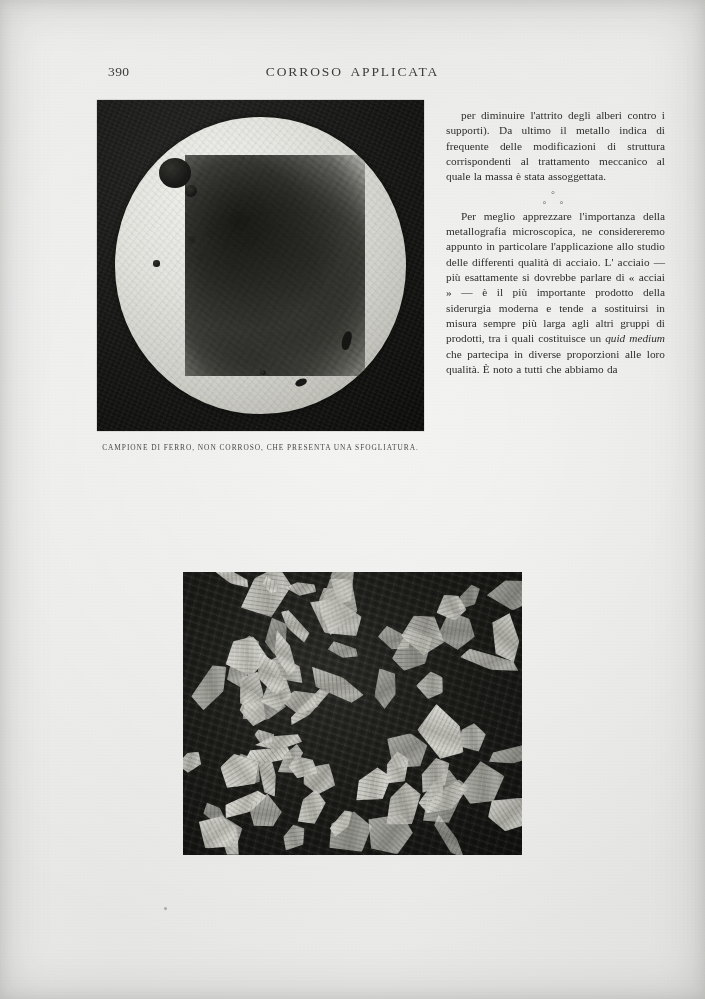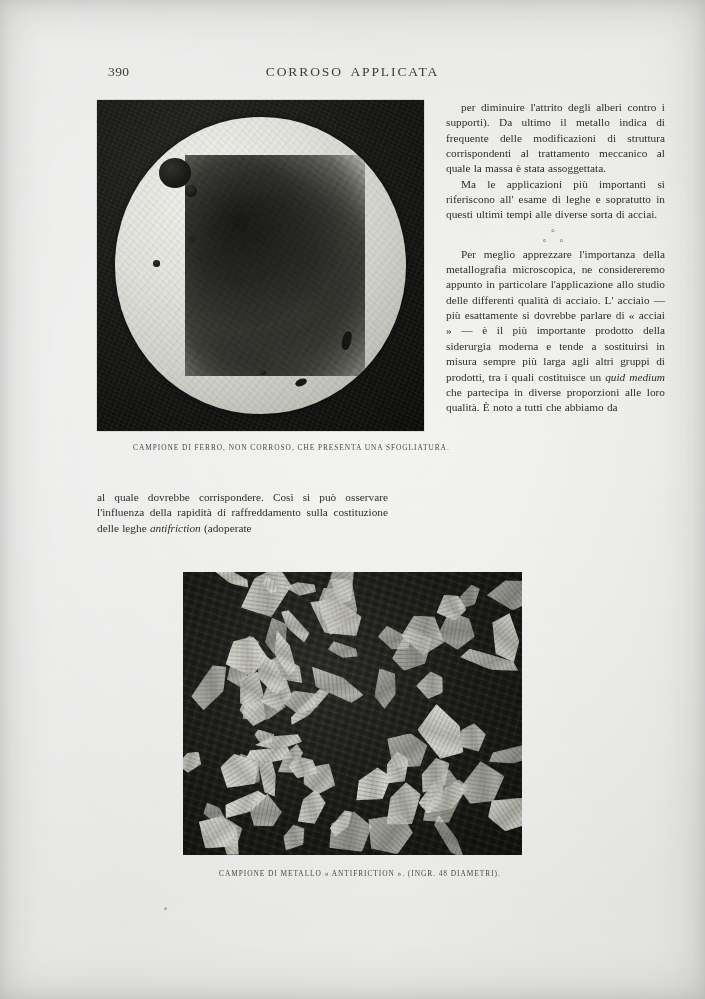--- a/index.html
+++ b/index.html
@@ -162,24 +162,23 @@
       radial-gradient(circle at 33% 62%, rgba(20,20,18,0.7) 0 5%, rgba(0,0,0,0) 6%),
       radial-gradient(circle at 60% 76%, rgba(20,20,18,0.75) 0 6%, rgba(0,0,0,0) 7%),
       radial-gradient(circle at 86% 66%, rgba(20,20,18,0.7) 0 5%, rgba(0,0,0,0) 6%);
   }
 
   .caption {
     position: absolute;
     font-size: 7.4px;
     letter-spacing: 0.95px;
     color: #4a4a48;
-    text-align: left;
+    text-align: center;
     white-space: nowrap;
     font-family: "Liberation Serif", serif;
-    margin-left: 36px;
   }
   .caption-1 {
     left: 97px;
     top: 443px;
     width: 327px;
   }
 
   .figure-2 {
     position: absolute;
     left: 183px;
@@ -220,21 +219,21 @@
     text-align: justify;
     color: #2e2e2c;
     word-spacing: 0.4px;
   }
   .col p { margin: 0; }
   .col p.indent { text-indent: 15px; }
   .col i { }
 
   .right-col-top {
     left: 446px;
-    top: 100px;
+    top: 108px;
     width: 219px;
   }
   .left-col-bottom {
     left: 97px;
     top: 490px;
     width: 291px;
   }
   .right-col-bottom {
     left: 388px;
     top: 490px;
@@ -290,31 +289,27 @@
       <div class="spot fig1-spot-c"></div>
       <div class="spot fig1-spot-d"></div>
       <div class="fig1-streak-a"></div>
       <div class="fig1-streak-b"></div>
     </div>
   </div>
   <div class="caption caption-1">CAMPIONE DI FERRO, NON CORROSO, CHE PRESENTA UNA SFOGLIATURA.</div>
 
   <div class="col right-col-top">
     <p class="indent">per diminuire l'attrito degli alberi contro i supporti). Da ultimo il metallo indica di frequente delle modificazioni di struttura corrispondenti al trattamento meccanico al quale la massa è stata assoggettata.</p>
-    <p class="indent">Ma le applicazioni più importanti si riferiscono all' esame di leghe e sopratutto in questi ultimi tempi alle diverse sorta di acciai.</p>
     <p class="asterism">
       <span class="dot-top">◦</span>
       <span>◦ ◦</span>
     </p>
     <p class="indent"><span>Per meglio apprezzare l'importanza della metallografia microscopica, ne considereremo appunto in particolare l'applicazione allo studio delle differenti qualità di acciaio. L' acciaio — più esattamente si dovrebbe parlare di « acciai » — è il più importante prodotto della siderurgia moderna e tende a sostituirsi in misura sempre più larga agli altri gruppi di prodotti, tra i quali costituisce un </span><i>quid medium</i><span> che partecipa in diverse proporzioni alle loro qualità. È noto a tutti che abbiamo da</span></p>
   </div>
 
-  <div class="col left-col-bottom">
-    <p><span>al quale dovrebbe corrispondere. Così si può osservare l'influenza della rapidità di raffreddamento sulla costituzione delle leghe </span><i>antifriction</i><span> (adoperate</span></p>
-  </div>
 
 
   <div class="figure-2">
     <div class="fig2-matrix"></div>
     <div id="crystal-host" style="position:absolute;inset:0;">
         <div class="crystal" style="left: 82.1203%; top: 69.2325%; width: 12.8034%; height: 12.7019%; transform: rotate(-49.3deg); clip-path: polygon(10% 6%, 90% 0%, 100% 78%, 40% 100%, 0% 56%); opacity: 0.77;"></div>
         <div class="crystal" style="left: 17.7674%; top: 68.165%; width: 14.4494%; height: 5.65695%; transform: rotate(81deg); clip-path: polygon(0% 22%, 56% 0%, 100% 28%, 88% 88%, 22% 100%); opacity: 0.92;"></div>
         <div class="crystal" style="left: 42.5287%; top: 86.2848%; width: 8.92986%; height: 4.93078%; transform: rotate(-53.1deg); clip-path: polygon(12% 0%, 88% 10%, 100% 60%, 54% 100%, 0% 70%); opacity: 0.94;"></div>
         <div class="crystal" style="left: 49.8525%; top: 70.5005%; width: 12.0702%; height: 10.8977%; transform: rotate(-47.3deg); clip-path: polygon(0% 40%, 40% 2%, 94% 18%, 100% 72%, 46% 100%); opacity: 0.98;"></div>
         <div class="crystal" style="left: 71.4708%; top: 52.6926%; width: 7.03848%; height: 8.04996%; transform: rotate(60.9deg); clip-path: polygon(0% 40%, 40% 2%, 94% 18%, 100% 72%, 46% 100%); opacity: 0.85;"></div>
@@ -380,19 +375,18 @@
         <div class="crystal" style="left: 22.9554%; top: 37.6974%; width: 10.1168%; height: 9.97143%; transform: rotate(-72.9deg); clip-path: polygon(12% 0%, 88% 10%, 100% 60%, 54% 100%, 0% 70%); opacity: 0.85;"></div>
         <div class="crystal" style="left: 18.439%; top: 31.568%; width: 13.6032%; height: 8.54997%; transform: rotate(60.2deg); clip-path: polygon(0% 40%, 40% 2%, 94% 18%, 100% 72%, 46% 100%); opacity: 0.92;"></div>
         <div class="crystal" style="left: 79.8077%; top: 6.52501%; width: 8.6275%; height: 5.967%; transform: rotate(-55.9deg); clip-path: polygon(0% 40%, 40% 2%, 94% 18%, 100% 72%, 46% 100%); opacity: 0.65;"></div>
         <div class="crystal" style="left: 59.7404%; top: 56.9574%; width: 11.9762%; height: 12.7544%; transform: rotate(6deg); clip-path: polygon(0% 22%, 56% 0%, 100% 28%, 88% 88%, 22% 100%); opacity: 0.72;"></div>
         <div class="crystal" style="left: 4.537%; top: 86.3317%; width: 11.5041%; height: 11.7988%; transform: rotate(4.8deg); clip-path: polygon(0% 22%, 56% 0%, 100% 28%, 88% 88%, 22% 100%); opacity: 0.93;"></div>
         <div class="crystal" style="left: 64.8635%; top: 14.9413%; width: 11.9519%; height: 14.7005%; transform: rotate(-39.8deg); clip-path: polygon(6% 18%, 62% 0%, 100% 34%, 78% 96%, 18% 88%); opacity: 0.77;"></div>
         <div class="crystal" style="left: 70.0839%; top: 76.3382%; width: 14.9446%; height: 8.0035%; transform: rotate(-39.3deg); clip-path: polygon(0% 40%, 40% 2%, 94% 18%, 100% 72%, 46% 100%); opacity: 0.68;"></div>
         <div class="crystal" style="left: 89.9785%; top: 61.6587%; width: 17.6644%; height: 5.77046%; transform: rotate(-13deg); clip-path: polygon(10% 6%, 90% 0%, 100% 78%, 40% 100%, 0% 56%); opacity: 0.71;"></div>
       </div>
   </div>
-  <div class="caption caption-2">CAMPIONE DI METALLO « ANTIFRICTION ». (INGR. 48 DIAMETRI).</div>
 
   <div class="speck"></div>
 
   <div class="paper-grain"></div>
   <div class="edge-shade"></div>
 </div>
 
 </body></html>

